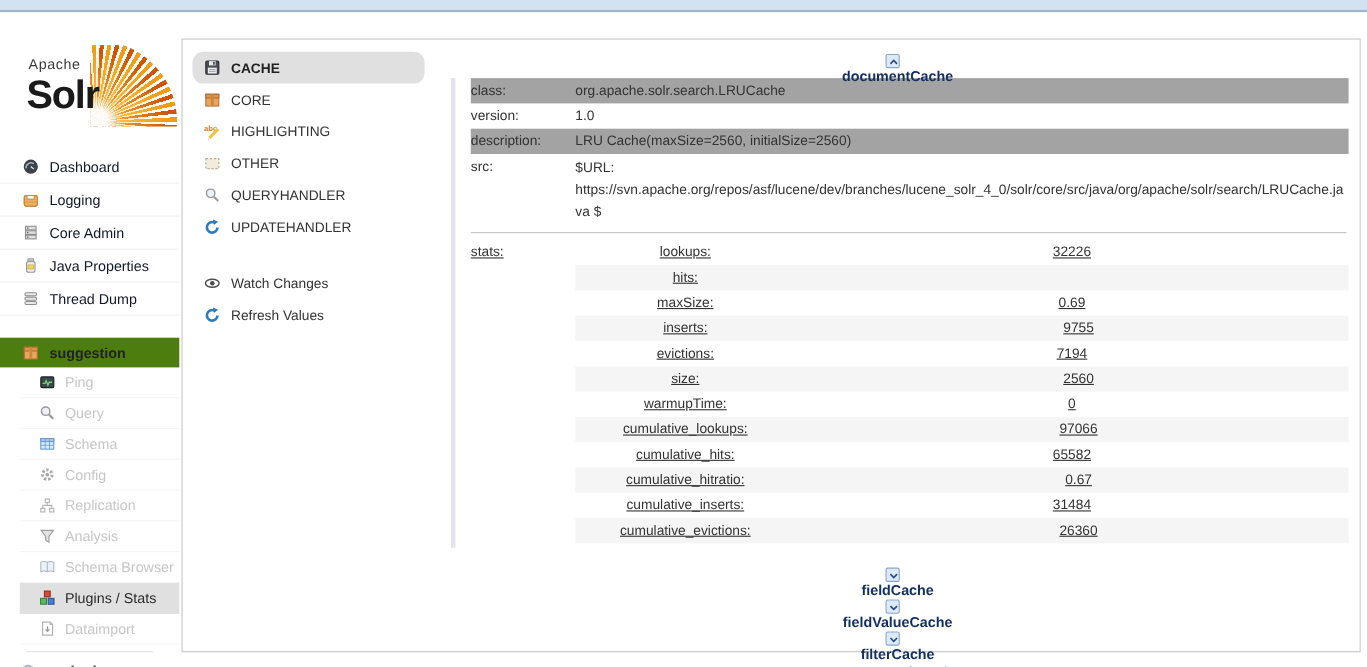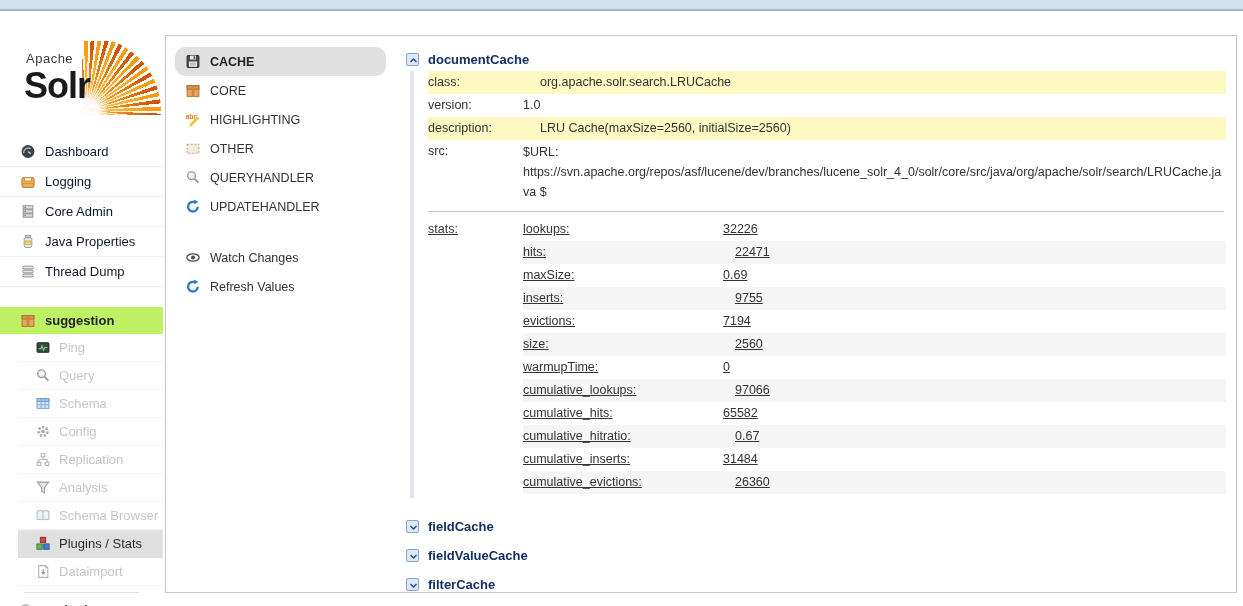--- a/index.html
+++ b/index.html
@@ -22,21 +22,21 @@
   .logo .apache { position: absolute; left: 2px; top: 8px; font-size: 13px; color: #3a3a3a; letter-spacing: .5px; }
   .logo .solr { position: absolute; left: 0; top: 22px; font-size: 36px; font-weight: bold;
     color: #1a1a1a; letter-spacing: -1px; }
 
   .nav { margin-top: 22px; }
   .nav-item { display: flex; align-items: center; height: 30px; padding-left: 20px;
     font-size: 13px; color: #0f172a; border-bottom: 1px solid #f1f1f1; cursor: pointer; }
   .nav-item .ic { width: 16px; height: 15px; margin-right: 9px; flex: 0 0 16px; }
 
   .core-selector { display: flex; align-items: center; height: 27px; margin-top: 20px;
-    padding-left: 20px; background: #bef264; font-size: 13px; font-weight: bold; color: #222; cursor: pointer; }
+    padding-left: 20px; background: #4d7c0f; font-size: 13px; font-weight: bold; color: #222; cursor: pointer; }
   .core-selector .ic { width: 16px; height: 15px; margin-right: 9px; }
 
   .core-nav { }
   .core-item { display: flex; align-items: center; height: 28px; margin-left: 18px; padding-left: 17px;
     font-size: 13px; color: #c6c6c6; border-bottom: 1px solid #f4f4f4; cursor: pointer; }
   .core-item .ic { width: 16px; height: 15px; margin-right: 8px; flex: 0 0 16px; }
   .core-item.selected { background: #e0e0e0; color: #2b2b2b; border-bottom-color: #e0e0e0; }
 
   .sidebar-bottom-divider { margin: 6px 24px 0 24px; border-top: 1px solid #e2e2e2; }
   .partial-item { display: flex; align-items: center; height: 20px; padding-left: 20px; margin-top: 6px; }
@@ -51,39 +51,39 @@
   .plugins-menu { position: absolute; left: 9px; top: 11px; width: 211px; }
   .pm-item { display: flex; align-items: center; height: 29px; padding-left: 10px;
     font-size: 12.5px; color: #333; cursor: pointer; }
   .pm-item .ic { width: 16px; height: 15px; margin-right: 9px; flex: 0 0 16px; }
   .pm-item.selected { background: #e0e0e0; font-weight: bold; color: #222; border-radius: 10px; }
   .pm-actions { margin-top: 22px; }
 
   
   .main { position: absolute; left: 240px; top: 0; width: 820px; padding-top: 13px; }
 
-  .sec-header { display: flex; align-items: center; height: 20px; cursor: pointer; }
+  .sec-header { display: flex; align-items: center; height: 20px; cursor: pointer; flex-direction: column; }
   .toggle { width: 13px; height: 13px; border: 1px solid #8aa5c8; border-radius: 2px;
     background: #dce9f9; margin-right: 9px; flex: 0 0 13px; }
   .sec-title { font-size: 13px; font-weight: bold; color: #132f63; }
 
   .sec-body { margin-left: 4px; border-left: 4px solid #e2e2f1; padding-left: 14px; margin-top: 2px; padding-bottom: 4px; }
 
   .prop-row { display: flex; font-size: 12.5px; line-height: 23px; min-height: 23px; }
-  .prop-row.shaded { background: #fef9c3; gap: 17px; }
+  .prop-row.shaded { background: #a3a3a3; }
   .prop-key { width: 95px; flex: 0 0 95px; }
   .prop-val { flex: 1; }
   .prop-row.src .prop-val { line-height: 20px; padding: 2px 0 3px 0; overflow-wrap: anywhere; max-width: 700px; }
 
   .body-divider { border-top: 1px solid #c3c3c3; margin: 6px 0 6px 0; width: 796px; }
 
   .stats-block { display: flex; font-size: 12.5px; text-decoration: underline; }
   .stats-key { width: 95px; flex: 0 0 95px; line-height: 23px; }
   .stats-table { flex: 1; }
-  .stat-row { display: flex; line-height: 23px; height: 23px; }
+  .stat-row { display: flex; line-height: 23px; height: 23px; text-align: center; }
   .stat-row.shaded { background: #f5f5f5; gap: 12px; }
   .stat-k { width: 200px; flex: 0 0 200px; }
   .stat-v { flex: 1; }
 
   .collapsed-sec { margin-top: 9px; }
   .collapsed-sec .sec-header { height: 20px; }
   .first-collapsed { margin-top: 18px; }
 
   svg { display: block; }
 </style>
@@ -391,21 +391,20 @@
 
       <div class="stats-block">
         <span class="stats-key">stats:</span>
         <div class="stats-table">
           <div class="stat-row">
             <span class="stat-k">lookups:</span>
             <span class="stat-v">32226</span>
           </div>
           <div class="stat-row shaded">
             <span class="stat-k">hits:</span>
-            <span class="stat-v">22471</span>
           </div>
           <div class="stat-row">
             <span class="stat-k">maxSize:</span>
             <span class="stat-v">0.69</span>
           </div>
           <div class="stat-row shaded">
             <span class="stat-k">inserts:</span>
             <span class="stat-v">9755</span>
           </div>
           <div class="stat-row">

